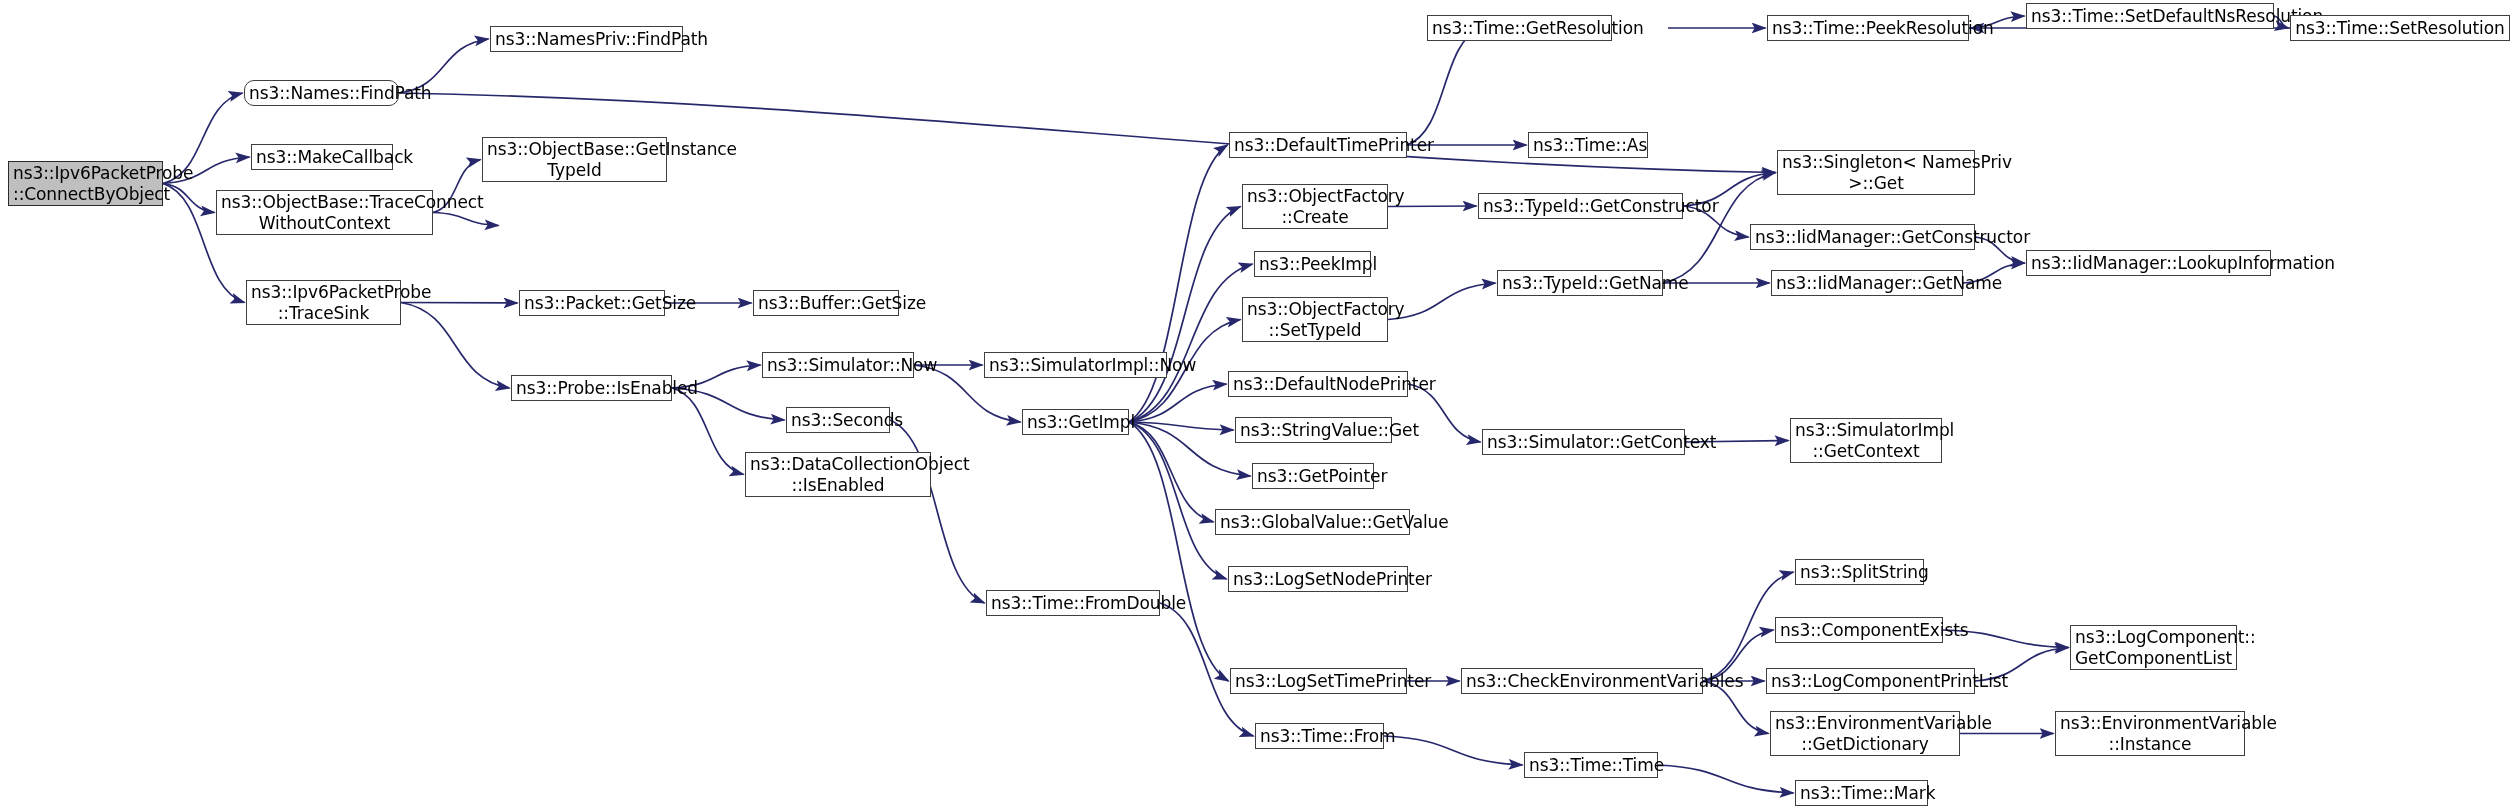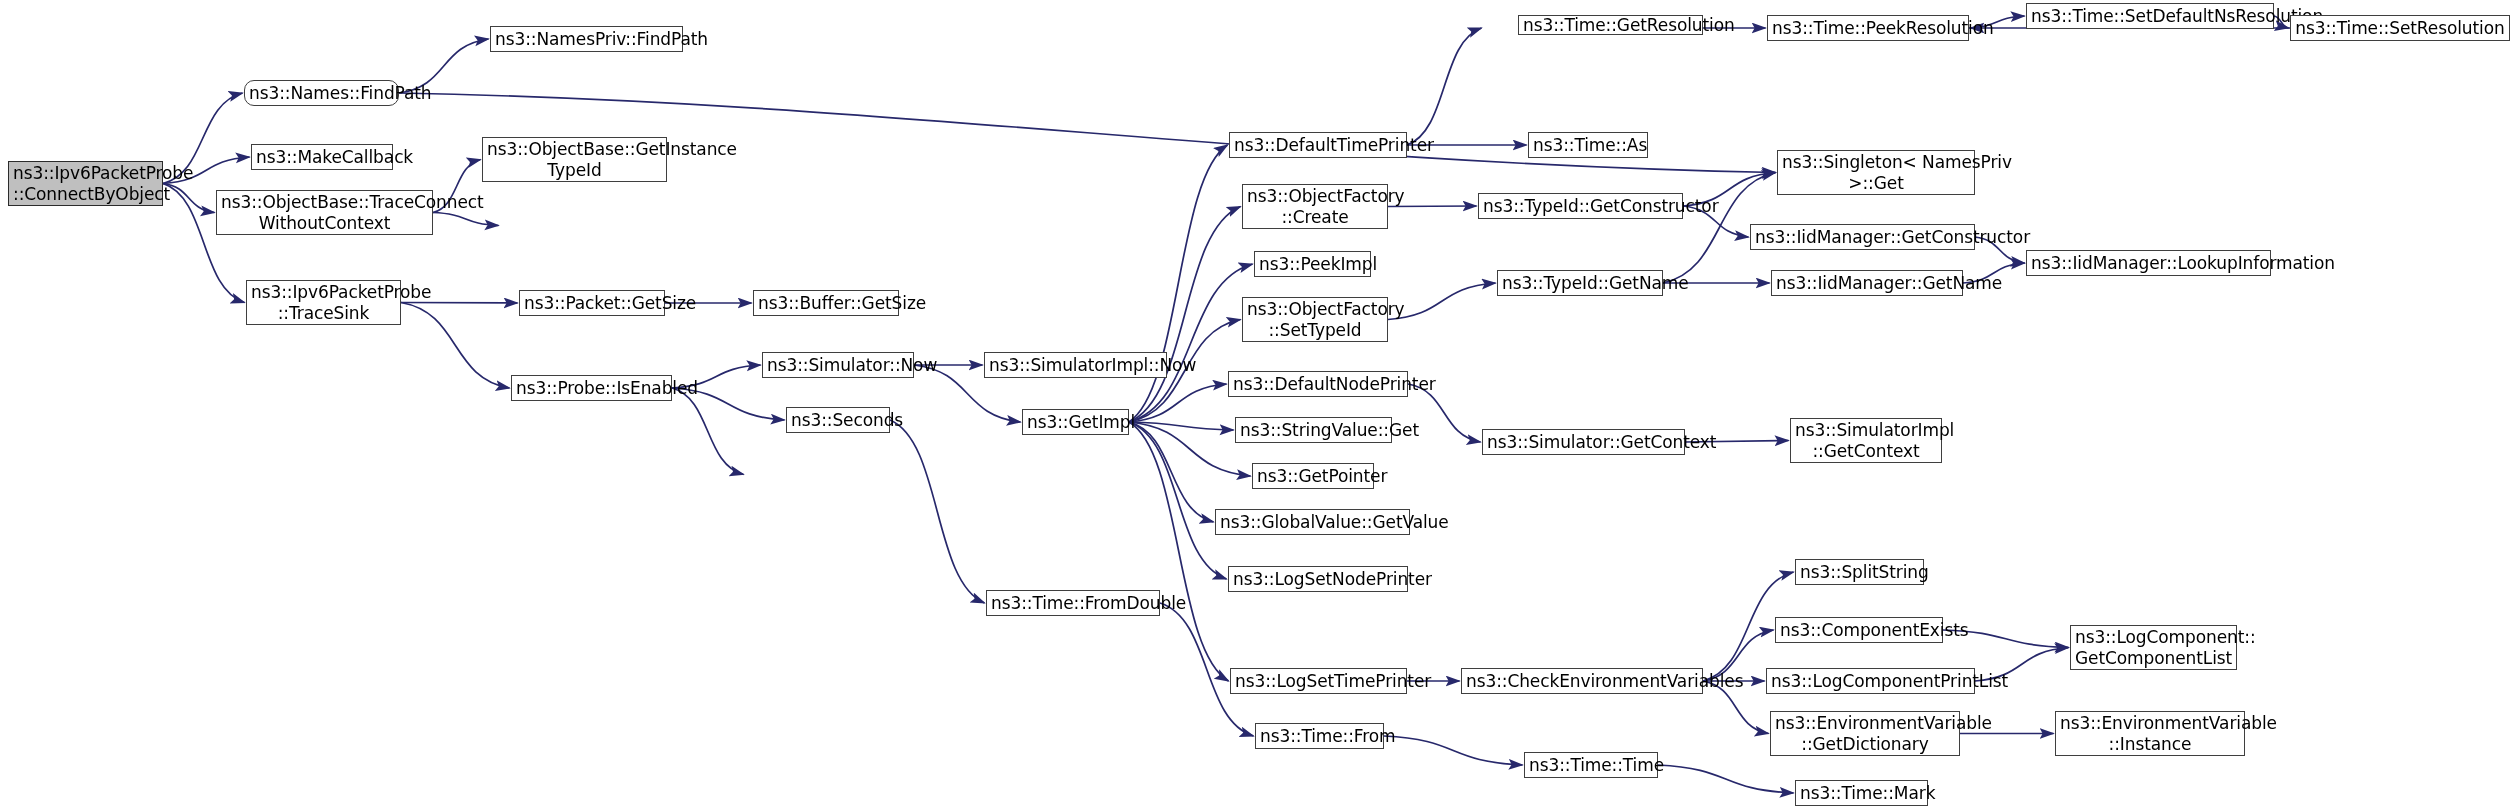--- a/index.html
+++ b/index.html
@@ -121,40 +121,42 @@
     <div class="node" style="left: 246px; top: 280px; width: 155px; height: 45px;"><span>ns3::Ipv6PacketProbe
 ::TraceSink</span></div>
     <div class="node" style="left: 490px; top: 26px; width: 193px; height: 26px;"><span>ns3::NamesPriv::FindPath</span></div>
     <div class="node" style="left: 482px; top: 137px; width: 185px; height: 45px;"><span>ns3::ObjectBase::GetInstance
 TypeId</span></div>
     <div class="node" style="left: 511px; top: 375px; width: 161px; height: 26px;"><span>ns3::Probe::IsEnabled</span></div>
     <div class="node" style="left: 519px; top: 290px; width: 146px; height: 26px;"><span>ns3::Packet::GetSize</span></div>
     <div class="node" style="left: 753px; top: 290px; width: 146px; height: 26px;"><span>ns3::Buffer::GetSize</span></div>
     <div class="node" style="left: 762px; top: 352px; width: 152px; height: 26px;"><span>ns3::Simulator::Now</span></div>
     <div class="node" style="left: 786px; top: 407px; width: 104px; height: 26px;"><span>ns3::Seconds</span></div>
+    <div class="node" style="left: 745px; top: 452px; width: 186px; height: 45px;"><span>ns3::DataCollectionObject
+::IsEnabled</span></div>
     <div class="node" style="left: 984px; top: 352px; width: 183px; height: 26px;"><span>ns3::SimulatorImpl::Now</span></div>
     <div class="node" style="left: 1022px; top: 409px; width: 107px; height: 26px;"><span>ns3::GetImpl</span></div>
     <div class="node" style="left: 986px; top: 590px; width: 174px; height: 26px;"><span>ns3::Time::FromDouble</span></div>
     <div class="node" style="left: 1229px; top: 132px; width: 178px; height: 26px;"><span>ns3::DefaultTimePrinter</span></div>
     <div class="node" style="left: 1242px; top: 184px; width: 146px; height: 45px;"><span>ns3::ObjectFactory
 ::Create</span></div>
     <div class="node" style="left: 1254px; top: 251px; width: 117px; height: 26px;"><span>ns3::PeekImpl</span></div>
     <div class="node" style="left: 1242px; top: 297px; width: 146px; height: 45px;"><span>ns3::ObjectFactory
 ::SetTypeId</span></div>
     <div class="node" style="left: 1228px; top: 371px; width: 180px; height: 26px;"><span>ns3::DefaultNodePrinter</span></div>
     <div class="node" style="left: 1235px; top: 417px; width: 157px; height: 26px;"><span>ns3::StringValue::Get</span></div>
     <div class="node" style="left: 1252px; top: 463px; width: 122px; height: 26px;"><span>ns3::GetPointer</span></div>
     <div class="node" style="left: 1215px; top: 509px; width: 195px; height: 26px;"><span>ns3::GlobalValue::GetValue</span></div>
     <div class="node" style="left: 1228px; top: 566px; width: 180px; height: 26px;"><span>ns3::LogSetNodePrinter</span></div>
     <div class="node" style="left: 1230px; top: 668px; width: 177px; height: 26px;"><span>ns3::LogSetTimePrinter</span></div>
     <div class="node" style="left: 1255px; top: 723px; width: 129px; height: 26px;"><span>ns3::Time::From</span></div>
     <div class="node" style="left: 1528px; top: 132px; width: 120px; height: 26px;"><span>ns3::Time::As</span></div>
     <div class="node" style="left: 1478px; top: 193px; width: 205px; height: 26px;"><span>ns3::TypeId::GetConstructor</span></div>
     <div class="node" style="left: 1497px; top: 270px; width: 166px; height: 26px;"><span>ns3::TypeId::GetName</span></div>
-    <div class="node" style="left: 1518px; top: 15px; width: 185px; height: 20px;"><span>ns3::Time::GetResolution</span></div>
+    <div class="node" style="left: 1427px; top: 15px; width: 185px; height: 26px;"><span>ns3::Time::GetResolution</span></div>
     <div class="node" style="left: 1482px; top: 429px; width: 203px; height: 26px;"><span>ns3::Simulator::GetContext</span></div>
     <div class="node" style="left: 1461px; top: 668px; width: 242px; height: 26px;"><span>ns3::CheckEnvironmentVariables</span></div>
     <div class="node" style="left: 1524px; top: 752px; width: 134px; height: 26px;"><span>ns3::Time::Time</span></div>
     <div class="node" style="left: 1777px; top: 150px; width: 198px; height: 45px;"><span>ns3::Singleton&lt; NamesPriv
 &gt;::Get</span></div>
     <div class="node" style="left: 1750px; top: 224px; width: 225px; height: 26px;"><span>ns3::IidManager::GetConstructor</span></div>
     <div class="node" style="left: 1771px; top: 270px; width: 192px; height: 26px;"><span>ns3::IidManager::GetName</span></div>
     <div class="node" style="left: 1767px; top: 15px; width: 202px; height: 26px;"><span>ns3::Time::PeekResolution</span></div>
     <div class="node" style="left: 1790px; top: 418px; width: 152px; height: 45px;"><span>ns3::SimulatorImpl
 ::GetContext</span></div>

